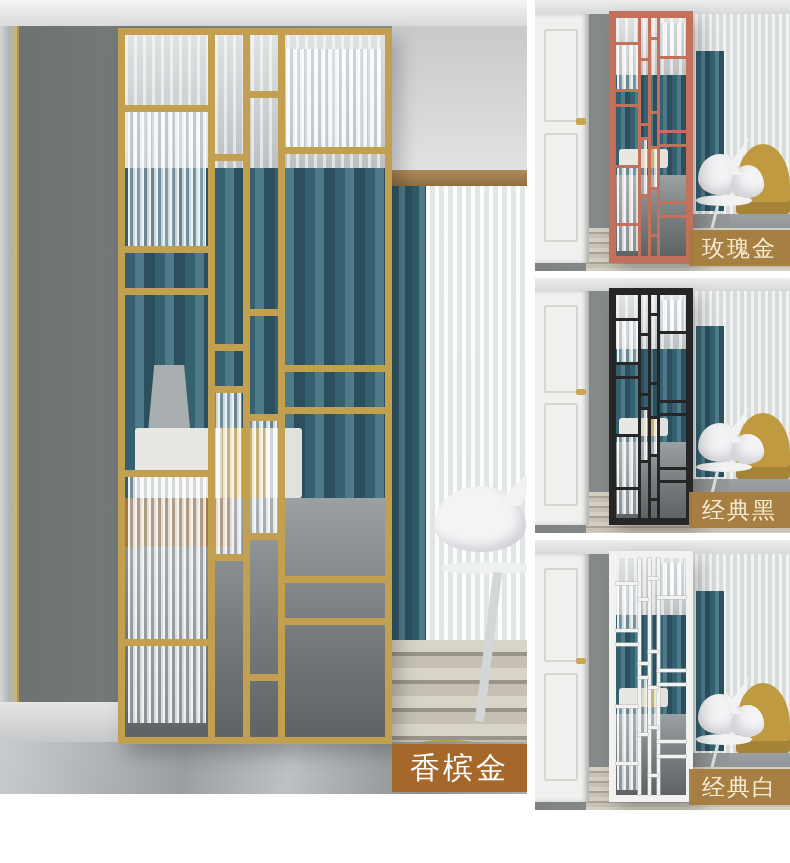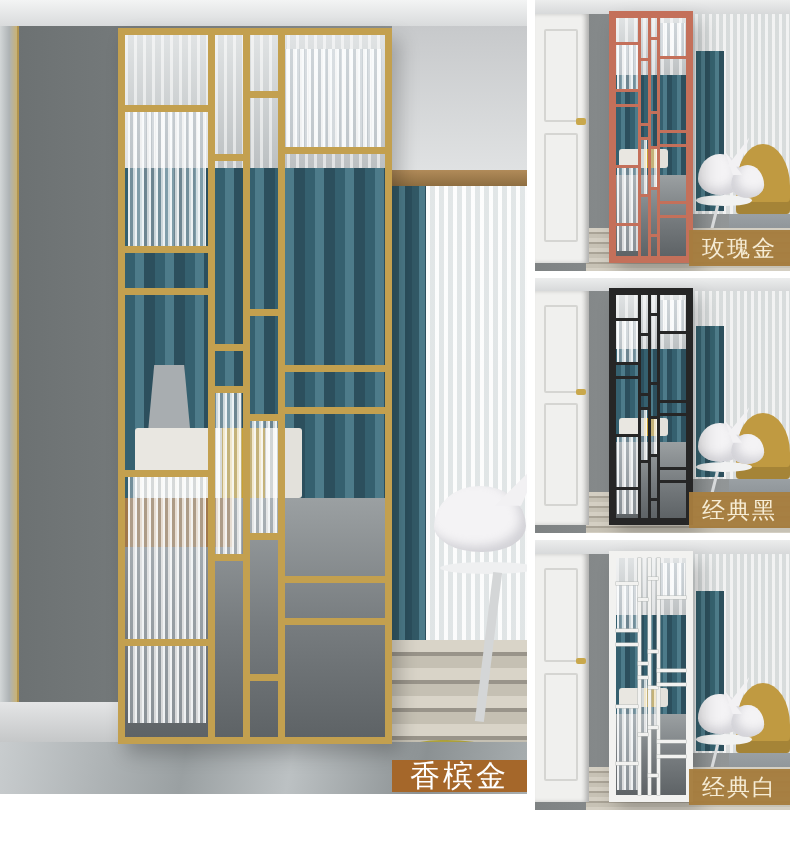--- a/index.html
+++ b/index.html
@@ -95,21 +95,21 @@
     background:repeating-linear-gradient(180deg,#d4cfc3 0 4px,#a9a396 4px 6px,#c7c2b5 6px 10px);}
   .t-door{position:absolute;left:0;top:5%;width:21%;height:92%;
     background:linear-gradient(90deg,#f0f0ee 85%,#d6d6d4);box-shadow:inset -3px 0 4px rgba(0,0,0,.18);}
   .t-door::before{content:"";position:absolute;left:16%;top:6%;width:56%;height:36%;border:2px solid #d5d5d2;border-radius:2px;}
   .t-door::after{content:"";position:absolute;left:16%;top:48%;width:56%;height:42%;border:2px solid #d5d5d2;border-radius:2px;}
   .t-door-handle{position:absolute;right:5%;top:42%;width:19%;height:2.6%;background:#c9a84c;border-radius:2px;}
   .screen-thumb{left:29%;top:4%;width:33%;height:93%;box-sizing:border-box;}
 
   
   .badge{position:absolute;display:flex;align-items:center;justify-content:center;line-height:1;}
-  .badge-main{right:0;bottom:2px;width:135px;height:32px;background:var(--main-badge-bg);
+  .badge-main{right:0;bottom:2px;width:135px;height:48px;background:var(--main-badge-bg);
     color:#ffffff;font-size:30px;letter-spacing:3px;}
   .badge-thumb{right:0;bottom:5px;width:101px;height:36px;background:var(--variant-badge-bg);
     color:var(--badge-text);font-size:23px;letter-spacing:2px;opacity:.96;}
   .caption{position:absolute;left:0;top:794px;width:100%;height:69px;background:#ffffff;
     display:flex;align-items:center;justify-content:center;
     font-size:22px;letter-spacing:4px;color:var(--caption-text);}
 </style>
 </head>
 <body>
 

